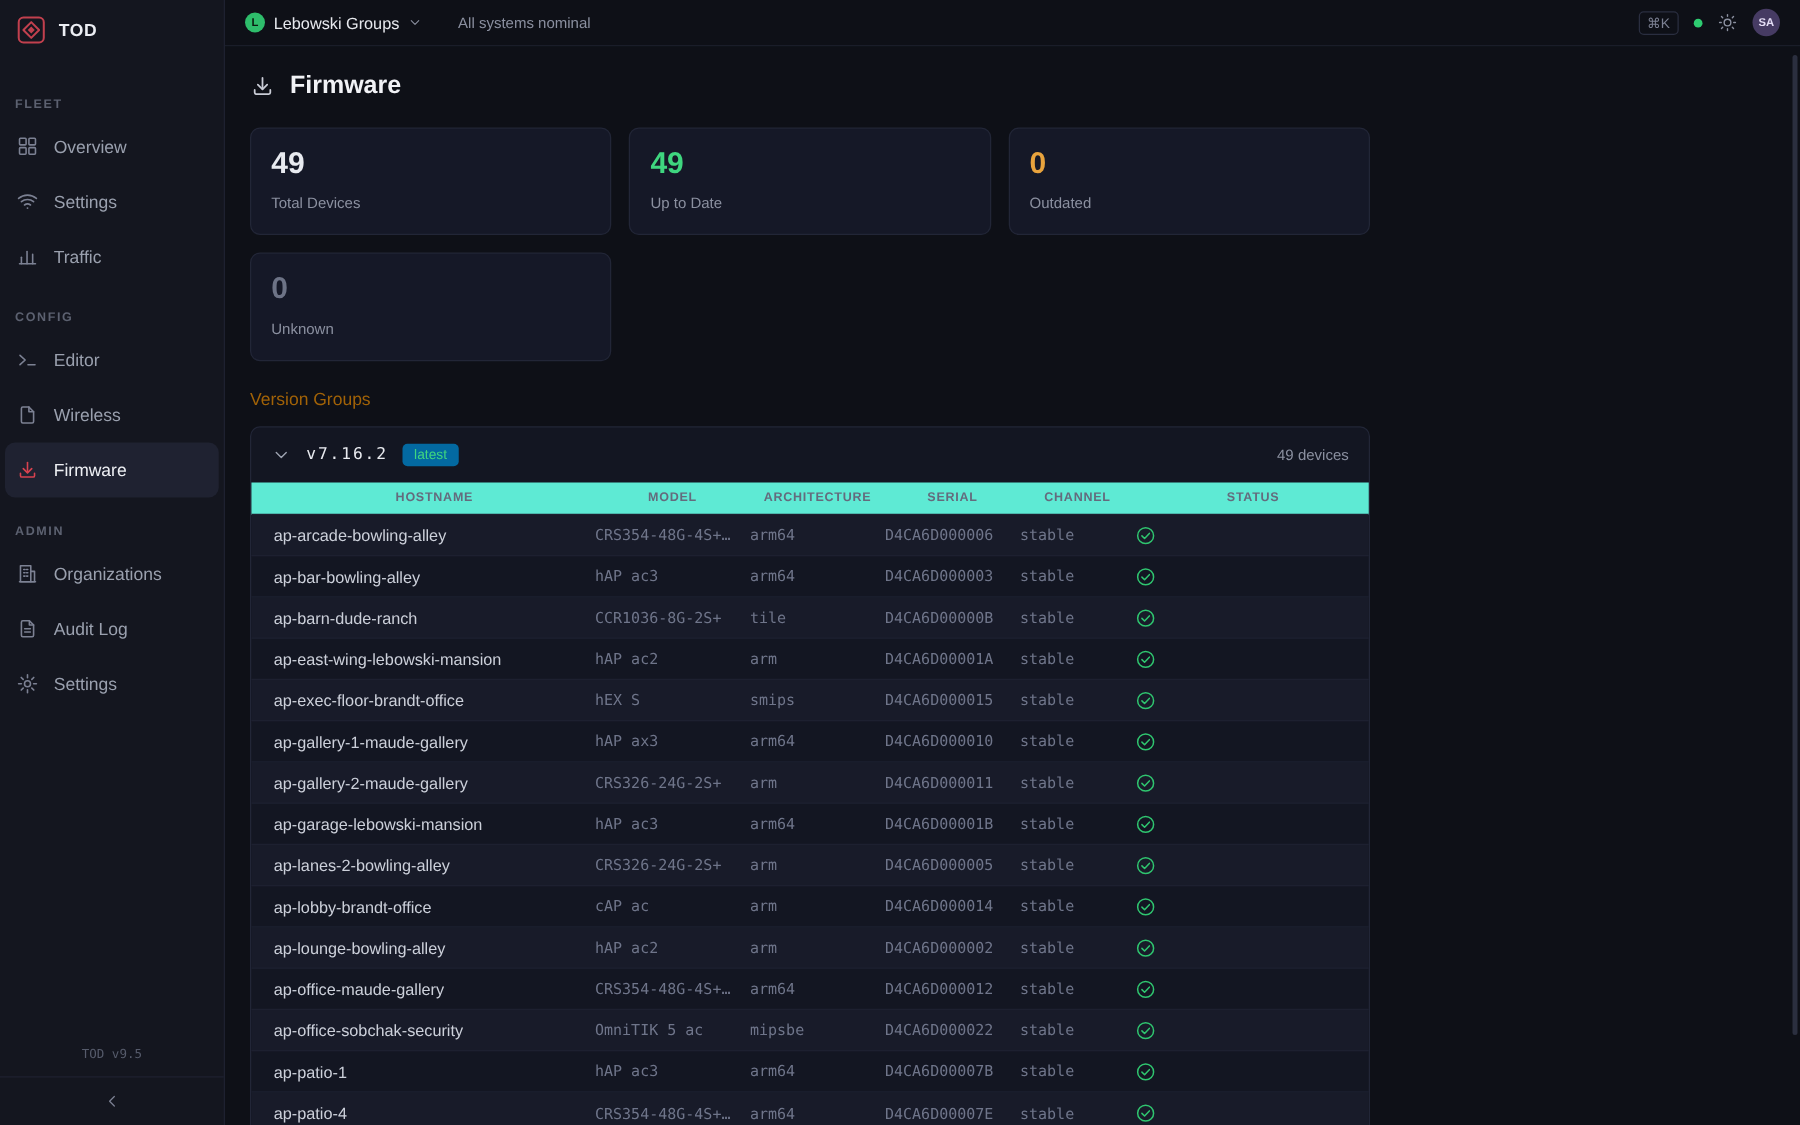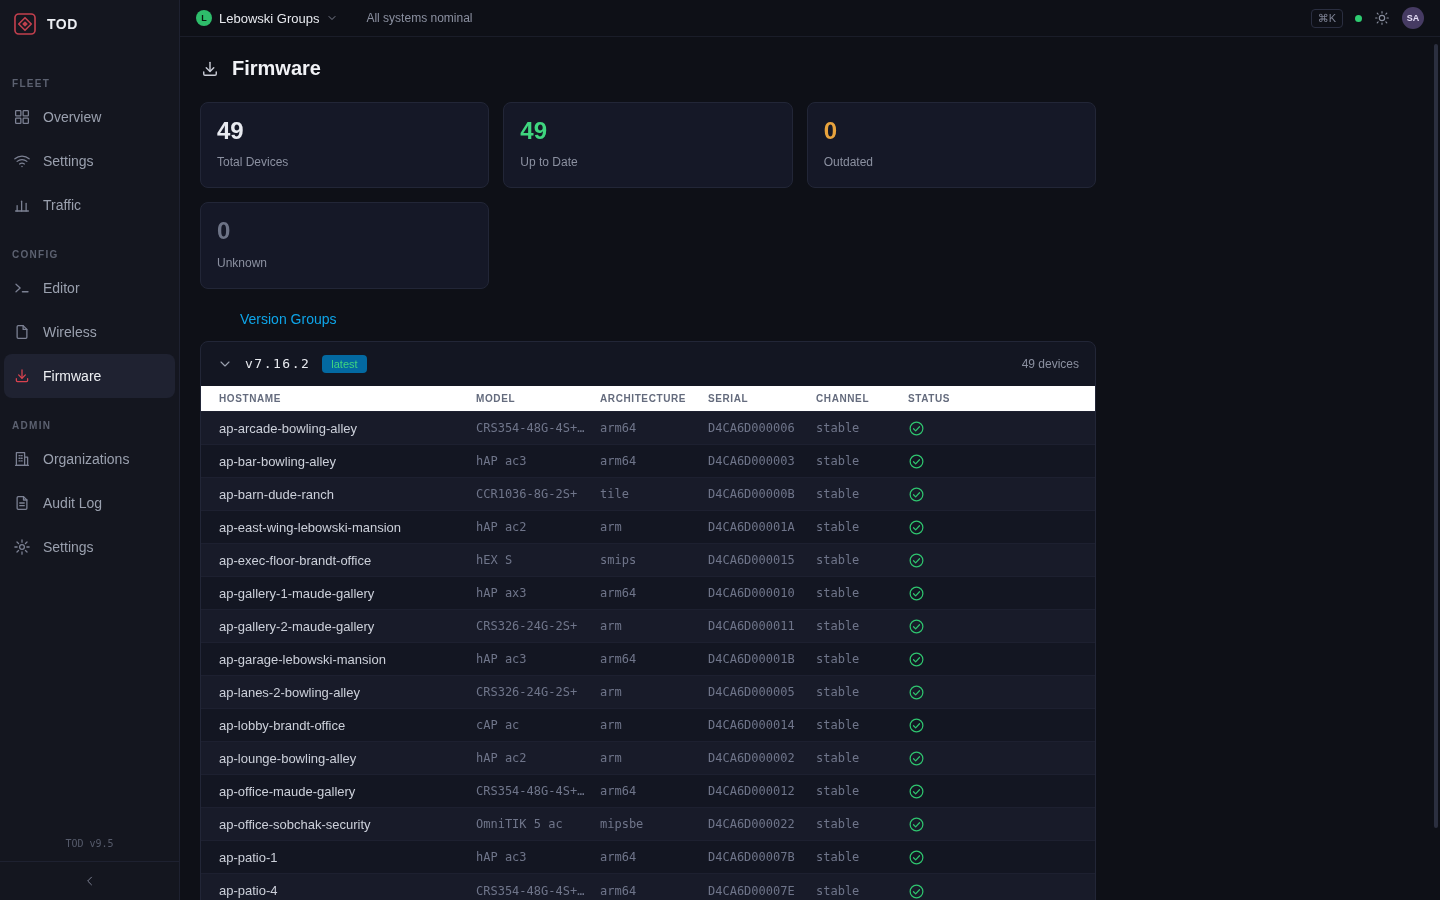--- a/index.html
+++ b/index.html
@@ -52,35 +52,35 @@
   .page-title-row { display:flex; align-items:center; gap:12px; margin:6px 0 22px; }
   .page-title-icon { width:20px; height:20px; color:#c9ccd6; }
   .page-title { font-size:20px; font-weight:600; color:#f1f2f6; }
 
   .stats-row { display:grid; grid-template-columns:repeat(3,1fr); gap:14px; margin-bottom:22px; }
   .stat-card { background:#151827; border:1px solid #222637; border-radius:8px;
     padding:15px 16px 18px; }
   .stat-value { font-size:24px; font-weight:700; line-height:1.1; }
   .stat-label { font-size:12px; color:#8b90a0; margin-top:11px; }
 
-  .section-title { font-size:14px; color:#0ea5e9; margin-bottom:14px;margin-left:40px; }
+  .section-title { font-size:14px; color:#a16207; margin-bottom:14px; }
 
   .group-panel { background:#131622; border:1px solid #222637; border-radius:8px; overflow:hidden; }
   .group-header { height:44px; display:flex; align-items:center; gap:12px; padding:0 16px;
     cursor:pointer; }
   .group-header .icon-16 { color:#9aa0ae; }
   .version { font-family:"DejaVu Sans Mono", monospace; font-size:13px; color:#e9ebf0;
     letter-spacing:1.5px; }
   .badge-latest { background:#0369a1; color:#3fd67f; font-size:11px; padding:3px 9px;
     border-radius:4px; }
   .devices-count { margin-left:auto; font-size:12px; color:#8b90a0; }
 
   table { width:896px; border-collapse:collapse; table-layout:fixed; }
-  thead th { background:#ffffff; font-size:10px; font-weight:700; color:#646b7d;
-    text-transform:uppercase; letter-spacing:.6px; text-align:left; height:26px; padding:0; }
+  thead th { background:#5eead4; font-size:10px; font-weight:700; color:#646b7d;
+    text-transform:uppercase; letter-spacing:.6px; text-align:center; height:26px; padding:0; }
   thead th:first-child, tbody td:first-child { padding-left:18px; }
   tbody td { height:33px; border-top:1px solid #1d2030; padding:0; vertical-align:middle; }
   tbody tr:nth-child(odd) { background:#181b29; }
   td.host { color:#ccd0da; font-size:13px; }
   td.mono { font-family:"DejaVu Sans Mono", monospace; font-size:12px; color:#6f758a; }
   .check { width:17px; height:17px; display:inline-block; color:#2fc56f; vertical-align:middle; }
 
   .scrollbar-thumb { position:absolute; right:2px; top:44px; width:4px; height:784px;
     background:#2b2f3f; border-radius:2px; }
 

